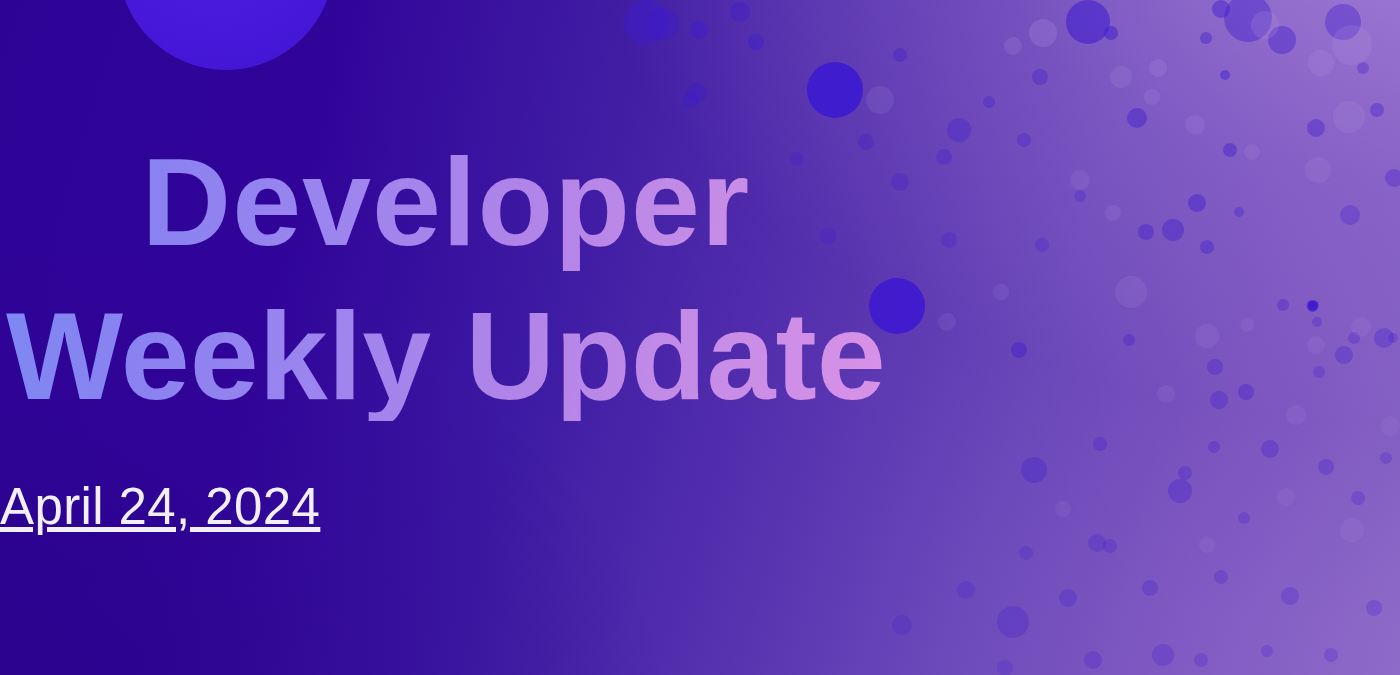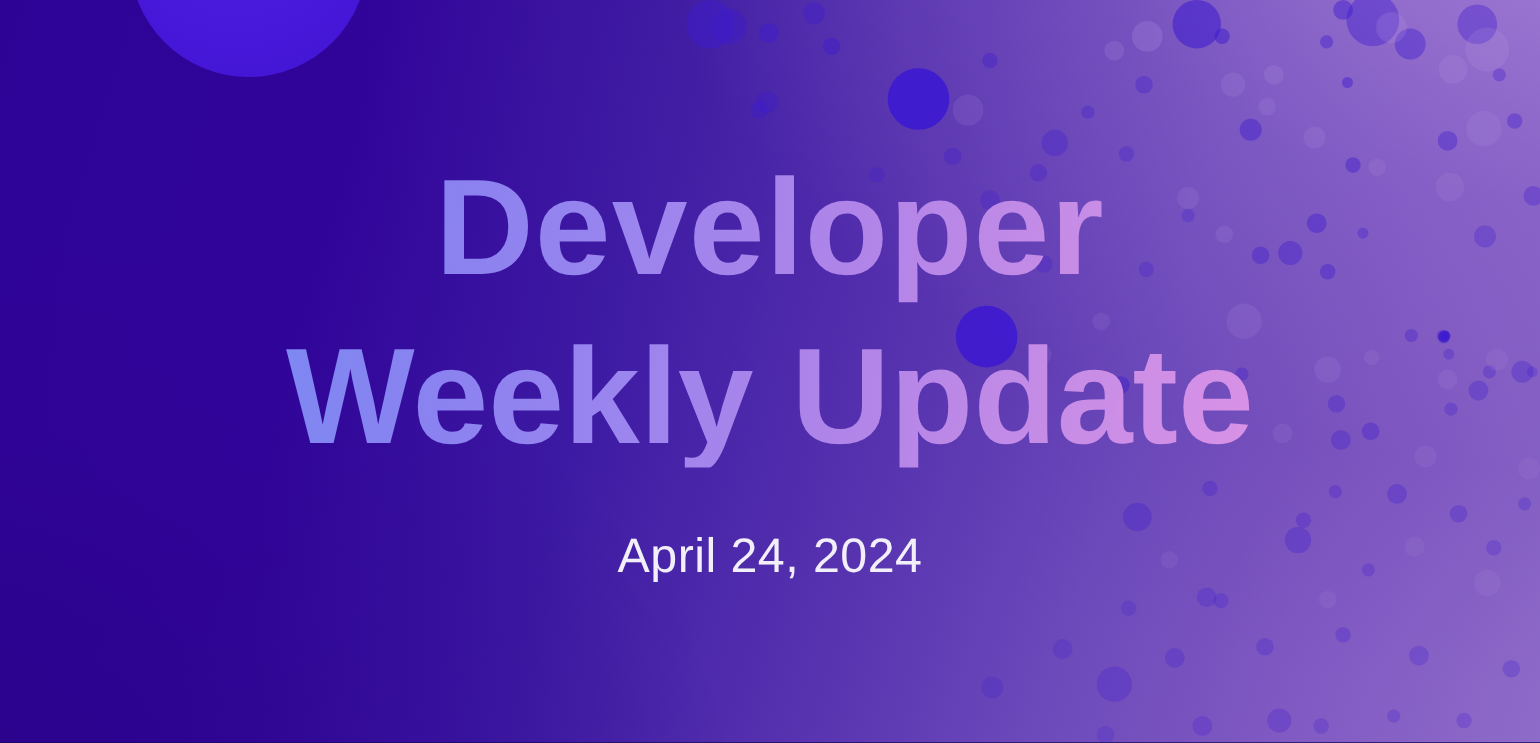--- a/index.html
+++ b/index.html
@@ -43,21 +43,21 @@
     pointer-events: none;
   }
   #bubbles { position: absolute; inset: 0; }
   #bubbles circle { mix-blend-mode: normal; }
 
   #content {
     position: absolute;
     inset: 0;
     display: flex;
     flex-direction: column;
-    align-items: center;
+    align-items: flex-start;
     justify-content: center;
     text-align: center;
   }
   .headline {
     font-size: 124px;
     font-weight: 700;
     line-height: 1.03;
     letter-spacing: -0.5px;
     margin: 0;
     background-image: linear-gradient(95deg,
@@ -72,24 +72,25 @@
     color: transparent;
     -webkit-text-fill-color: transparent;
     padding: 0 6px;
   }
   .headline .line { display: block; }
   .headline .line1 { letter-spacing: 1px; }
   .headline .line2 { letter-spacing: 0px; margin-top: 26px; }
 
   #date {
     margin-top: 56px;
-    font-size: 44px;
+    font-size: 51px;
     font-weight: 400;
     letter-spacing: 0.4px;
     color: #f3effa;
+    text-decoration: underline;
   }
 </style>
 </head>
 <body>
 
 <div id="banner">
 
   <div id="glow-tr"></div>
   <div id="glow-bl"></div>
 

